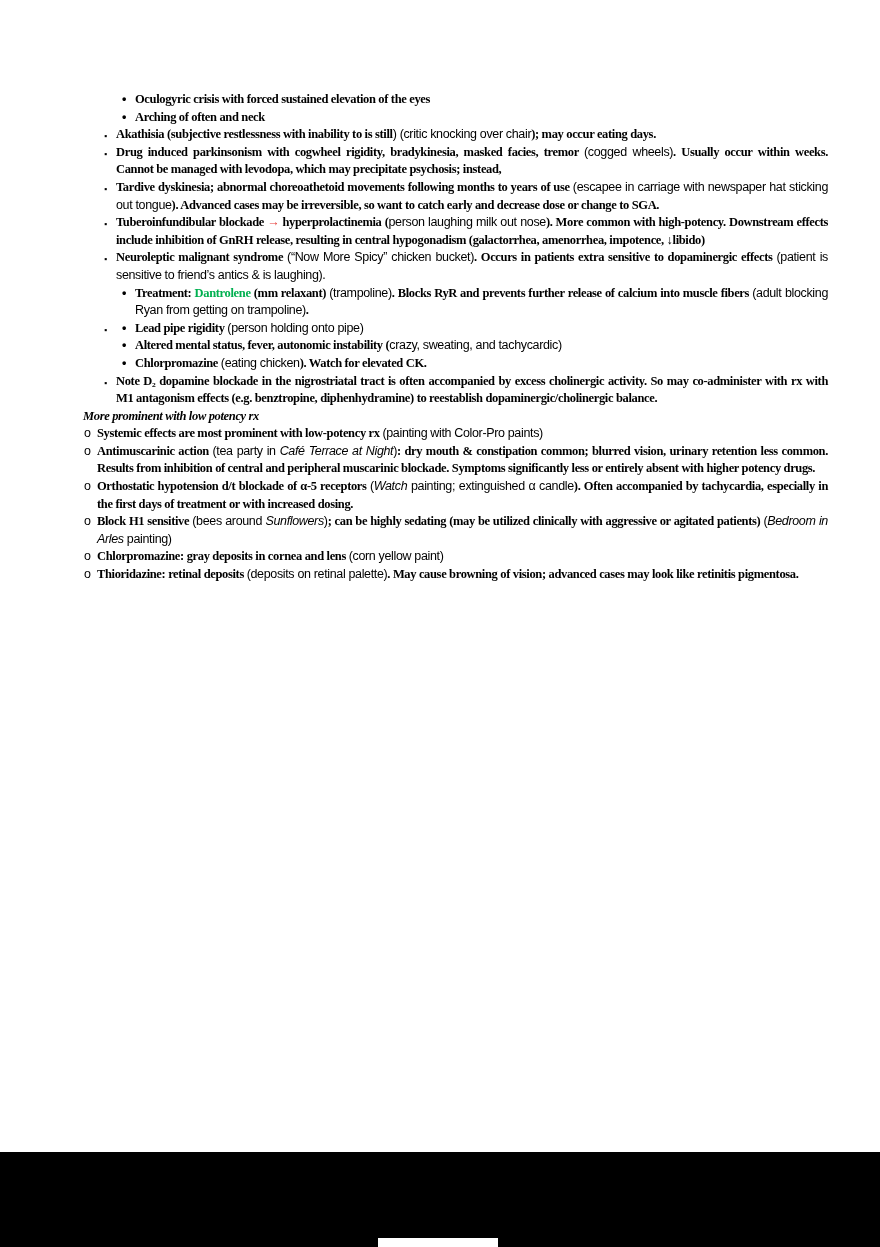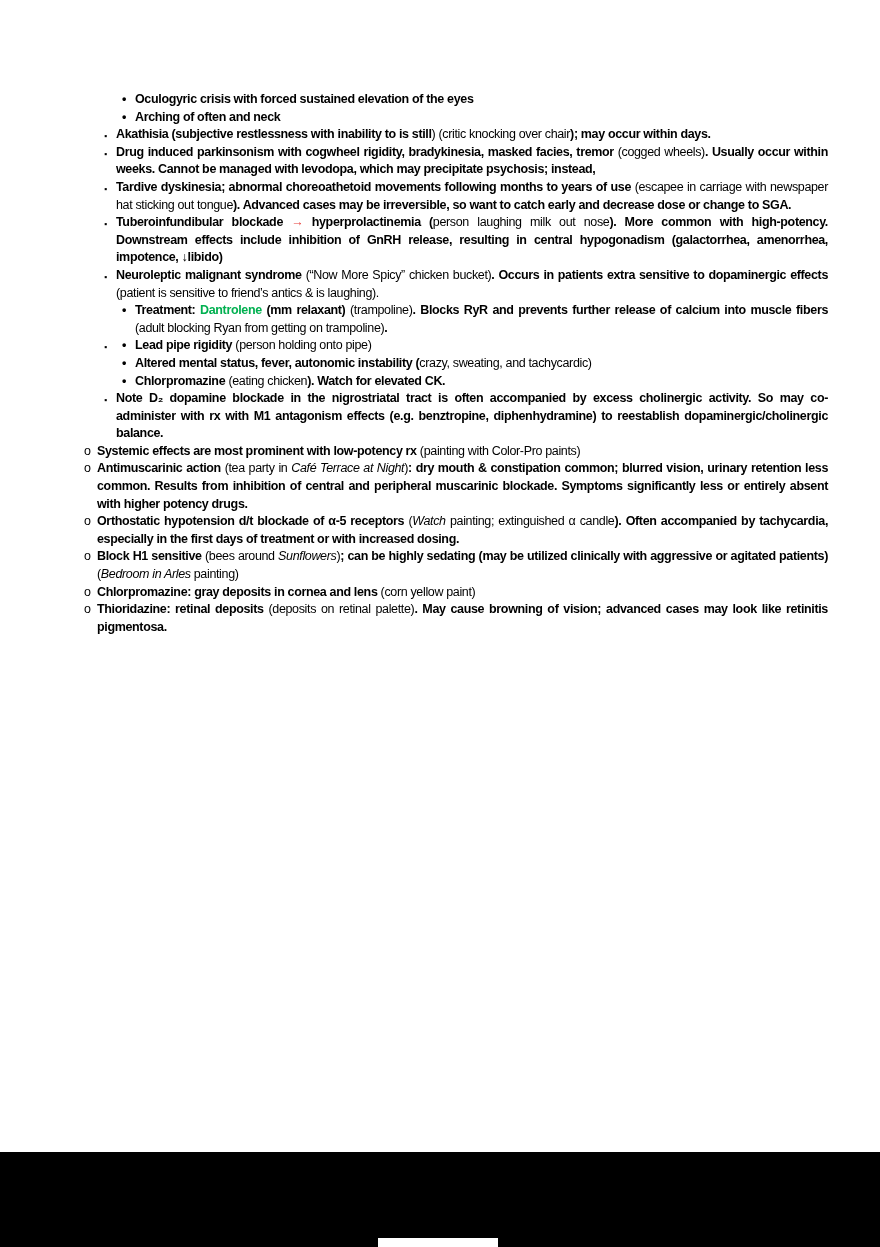--- a/index.html
+++ b/index.html
@@ -25,49 +25,50 @@
   }
   .item { position: relative; text-align: justify; }
   .item .bullet { position: absolute; top: 0; }
   .item.square { padding-left: 33px; }
   .item.square .bullet { left: 21px; font-size: 8.5px; top: 2px; }
   .item.dot { padding-left: 52px; }
   .item.dot .bullet { left: 39px; font-weight: bold; }
   .item.circle { padding-left: 14px; }
   .item.circle .bullet { left: 1px; }
   .item.heading { font-weight: bold; font-style: italic; }
-  .b { font-weight: bold; }
+  .b { font-weight: bold; font-family: Liberation Serif, serif; }
   .i { font-style: italic; }
   .footer-black {
     position: absolute; left: 0; bottom: 0;
     width: 880px; height: 95px;
   }
   .next-page-sliver {
     position: absolute; left: 378px; bottom: 0;
     width: 120px; height: 9px;
   }
 </style>
 </head>
 <body>
 
 <div class="page">
   <div class="content" style="color: rgb(0, 0, 0);">
       <div class="item dot"><span class="bullet">•</span><span class="b">Oculogyric crisis with forced sustained elevation of the eyes</span></div>
       <div class="item dot"><span class="bullet">•</span><span class="b">Arching of often and neck</span></div>
-      <div class="item square"><span class="bullet">▪</span><span class="b">Akathisia (subjective restlessness with inability to is still</span><span>) (critic knocking over chair</span><span class="b">); may occur within days.</span></div>
+      <div class="item square"><span class="bullet">▪</span><span class="b">Akathisia (subjective restlessness with inability to is still</span><span>) (critic knocking over chair</span><span class="b">); may occur eating days.</span></div>
       <div class="item square"><span class="bullet">▪</span><span class="b">Drug induced parkinsonism with cogwheel rigidity, bradykinesia, masked facies, tremor </span><span>(cogged wheels)</span><span class="b">. Usually occur within weeks. Cannot be managed with levodopa, which may precipitate psychosis; instead,</span></div>
       <div class="item square"><span class="bullet">▪</span><span class="b">Tardive dyskinesia; abnormal choreoathetoid movements following months to years of use </span><span>(escapee in carriage with newspaper hat sticking out tongue</span><span class="b">). Advanced cases may be irreversible, so want to catch early and decrease dose or change to SGA.</span></div>
       <div class="item square"><span class="bullet">▪</span><span class="b">Tuberoinfundibular blockade </span><span class="b" style="color: rgb(229, 57, 53);">→ </span><span class="b">hyperprolactinemia (</span><span>person laughing milk out nose</span><span class="b">). More common with high-potency. Downstream effects include inhibition of GnRH release, resulting in central hypogonadism (galactorrhea, amenorrhea, impotence, ↓libido)</span></div>
       <div class="item square"><span class="bullet">▪</span><span class="b">Neuroleptic malignant syndrome </span><span>(“Now More Spicy” chicken bucket)</span><span class="b">. Occurs in patients extra sensitive to dopaminergic effects </span><span>(patient is sensitive to friend’s antics &amp; is laughing).</span></div>
       <div class="item dot"><span class="bullet">•</span><span class="b">Treatment: </span><span class="b" style="color: rgb(0, 176, 80);">Dantrolene</span><span class="b"> (mm relaxant) </span><span>(trampoline)</span><span class="b">. Blocks RyR and prevents further release of calcium into muscle fibers </span><span>(adult blocking Ryan from getting on trampoline)</span><span class="b">.</span></div>
       <div class="item square"><span class="bullet">▪</span></div>
       <div class="item dot"><span class="bullet">•</span><span class="b">Lead pipe rigidity </span><span>(person holding onto pipe)</span></div>
       <div class="item dot"><span class="bullet">•</span><span class="b">Altered mental status, fever, autonomic instability (</span><span>crazy, sweating, and tachycardic</span><span>)</span></div>
       <div class="item dot"><span class="bullet">•</span><span class="b">Chlorpromazine </span><span>(eating chicken</span><span class="b">). Watch for elevated CK.</span></div>
       <div class="item square"><span class="bullet">▪</span><span class="b">Note D₂ dopamine blockade in the nigrostriatal tract is often accompanied by excess cholinergic activity. So may co-administer with rx with M1 antagonism effects (e.g. benztropine, diphenhydramine) to reestablish dopaminergic/cholinergic balance.</span></div>
+      <div class="item heading"><span class="b i">More prominent with low potency rx</span></div>
       <div class="item circle"><span class="bullet">o</span><span class="b">Systemic effects are most prominent with low-potency rx </span><span>(painting with Color-Pro paints)</span></div>
       <div class="item circle"><span class="bullet">o</span><span class="b">Antimuscarinic action </span><span>(tea party in </span><span class="i">Café Terrace at Night</span><span>)</span><span class="b">: dry mouth &amp; constipation common; blurred vision, urinary retention less common. Results from inhibition of central and peripheral muscarinic blockade. Symptoms significantly less or entirely absent with higher potency drugs.</span></div>
       <div class="item circle"><span class="bullet">o</span><span class="b">Orthostatic hypotension d/t blockade of α-5 receptors </span><span>(</span><span class="i">Watch</span><span> painting; extinguished α candle</span><span class="b">). Often accompanied by tachycardia, especially in the first days of treatment or with increased dosing.</span></div>
       <div class="item circle"><span class="bullet">o</span><span class="b">Block H1 sensitive </span><span>(bees around </span><span class="i">Sunflowers</span><span>)</span><span class="b">; can be highly sedating (may be utilized clinically with aggressive or agitated patients) </span><span>(</span><span class="i">Bedroom in Arles</span><span> painting)</span></div>
       <div class="item circle"><span class="bullet">o</span><span class="b">Chlorpromazine: gray deposits in cornea and lens </span><span>(corn yellow paint)</span></div>
       <div class="item circle"><span class="bullet">o</span><span class="b">Thioridazine: retinal deposits </span><span>(deposits on retinal palette)</span><span class="b">. May cause browning of vision; advanced cases may look like retinitis pigmentosa.</span></div>
     </div>
   <div class="footer-black" style="background: rgb(0, 0, 0);">
     <div class="next-page-sliver" style="background: rgb(255, 255, 255);"></div>
   </div>

